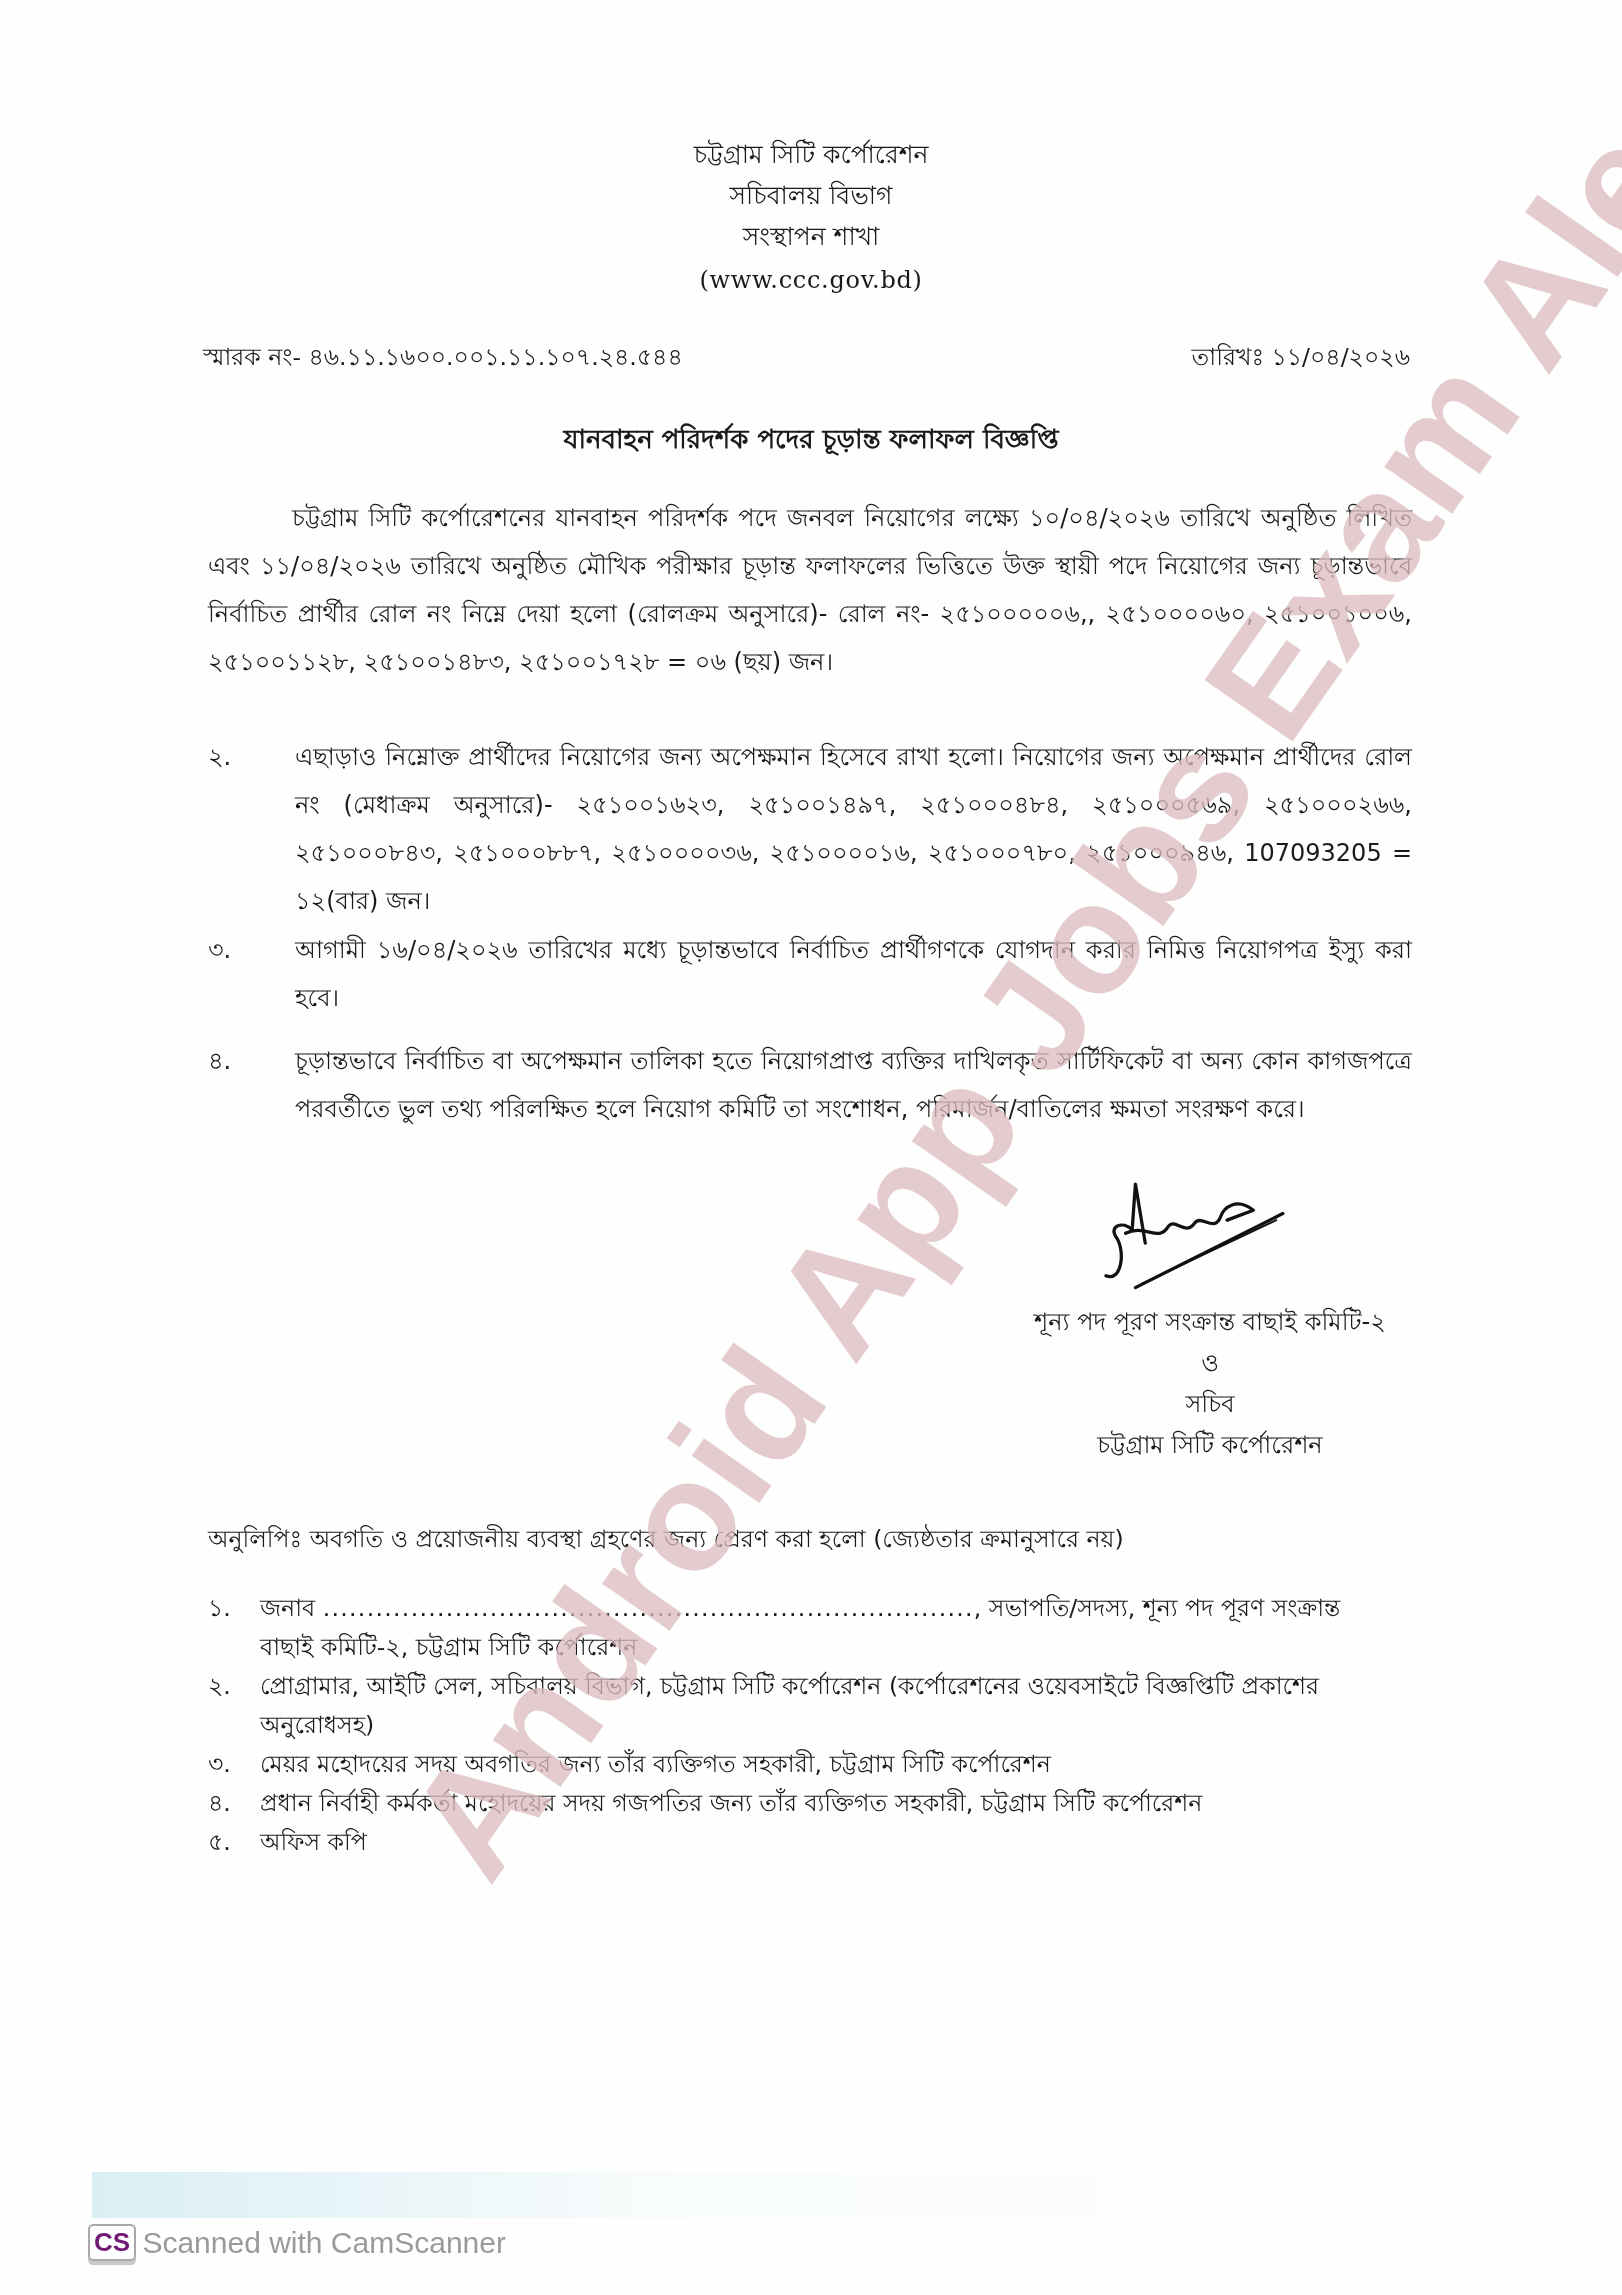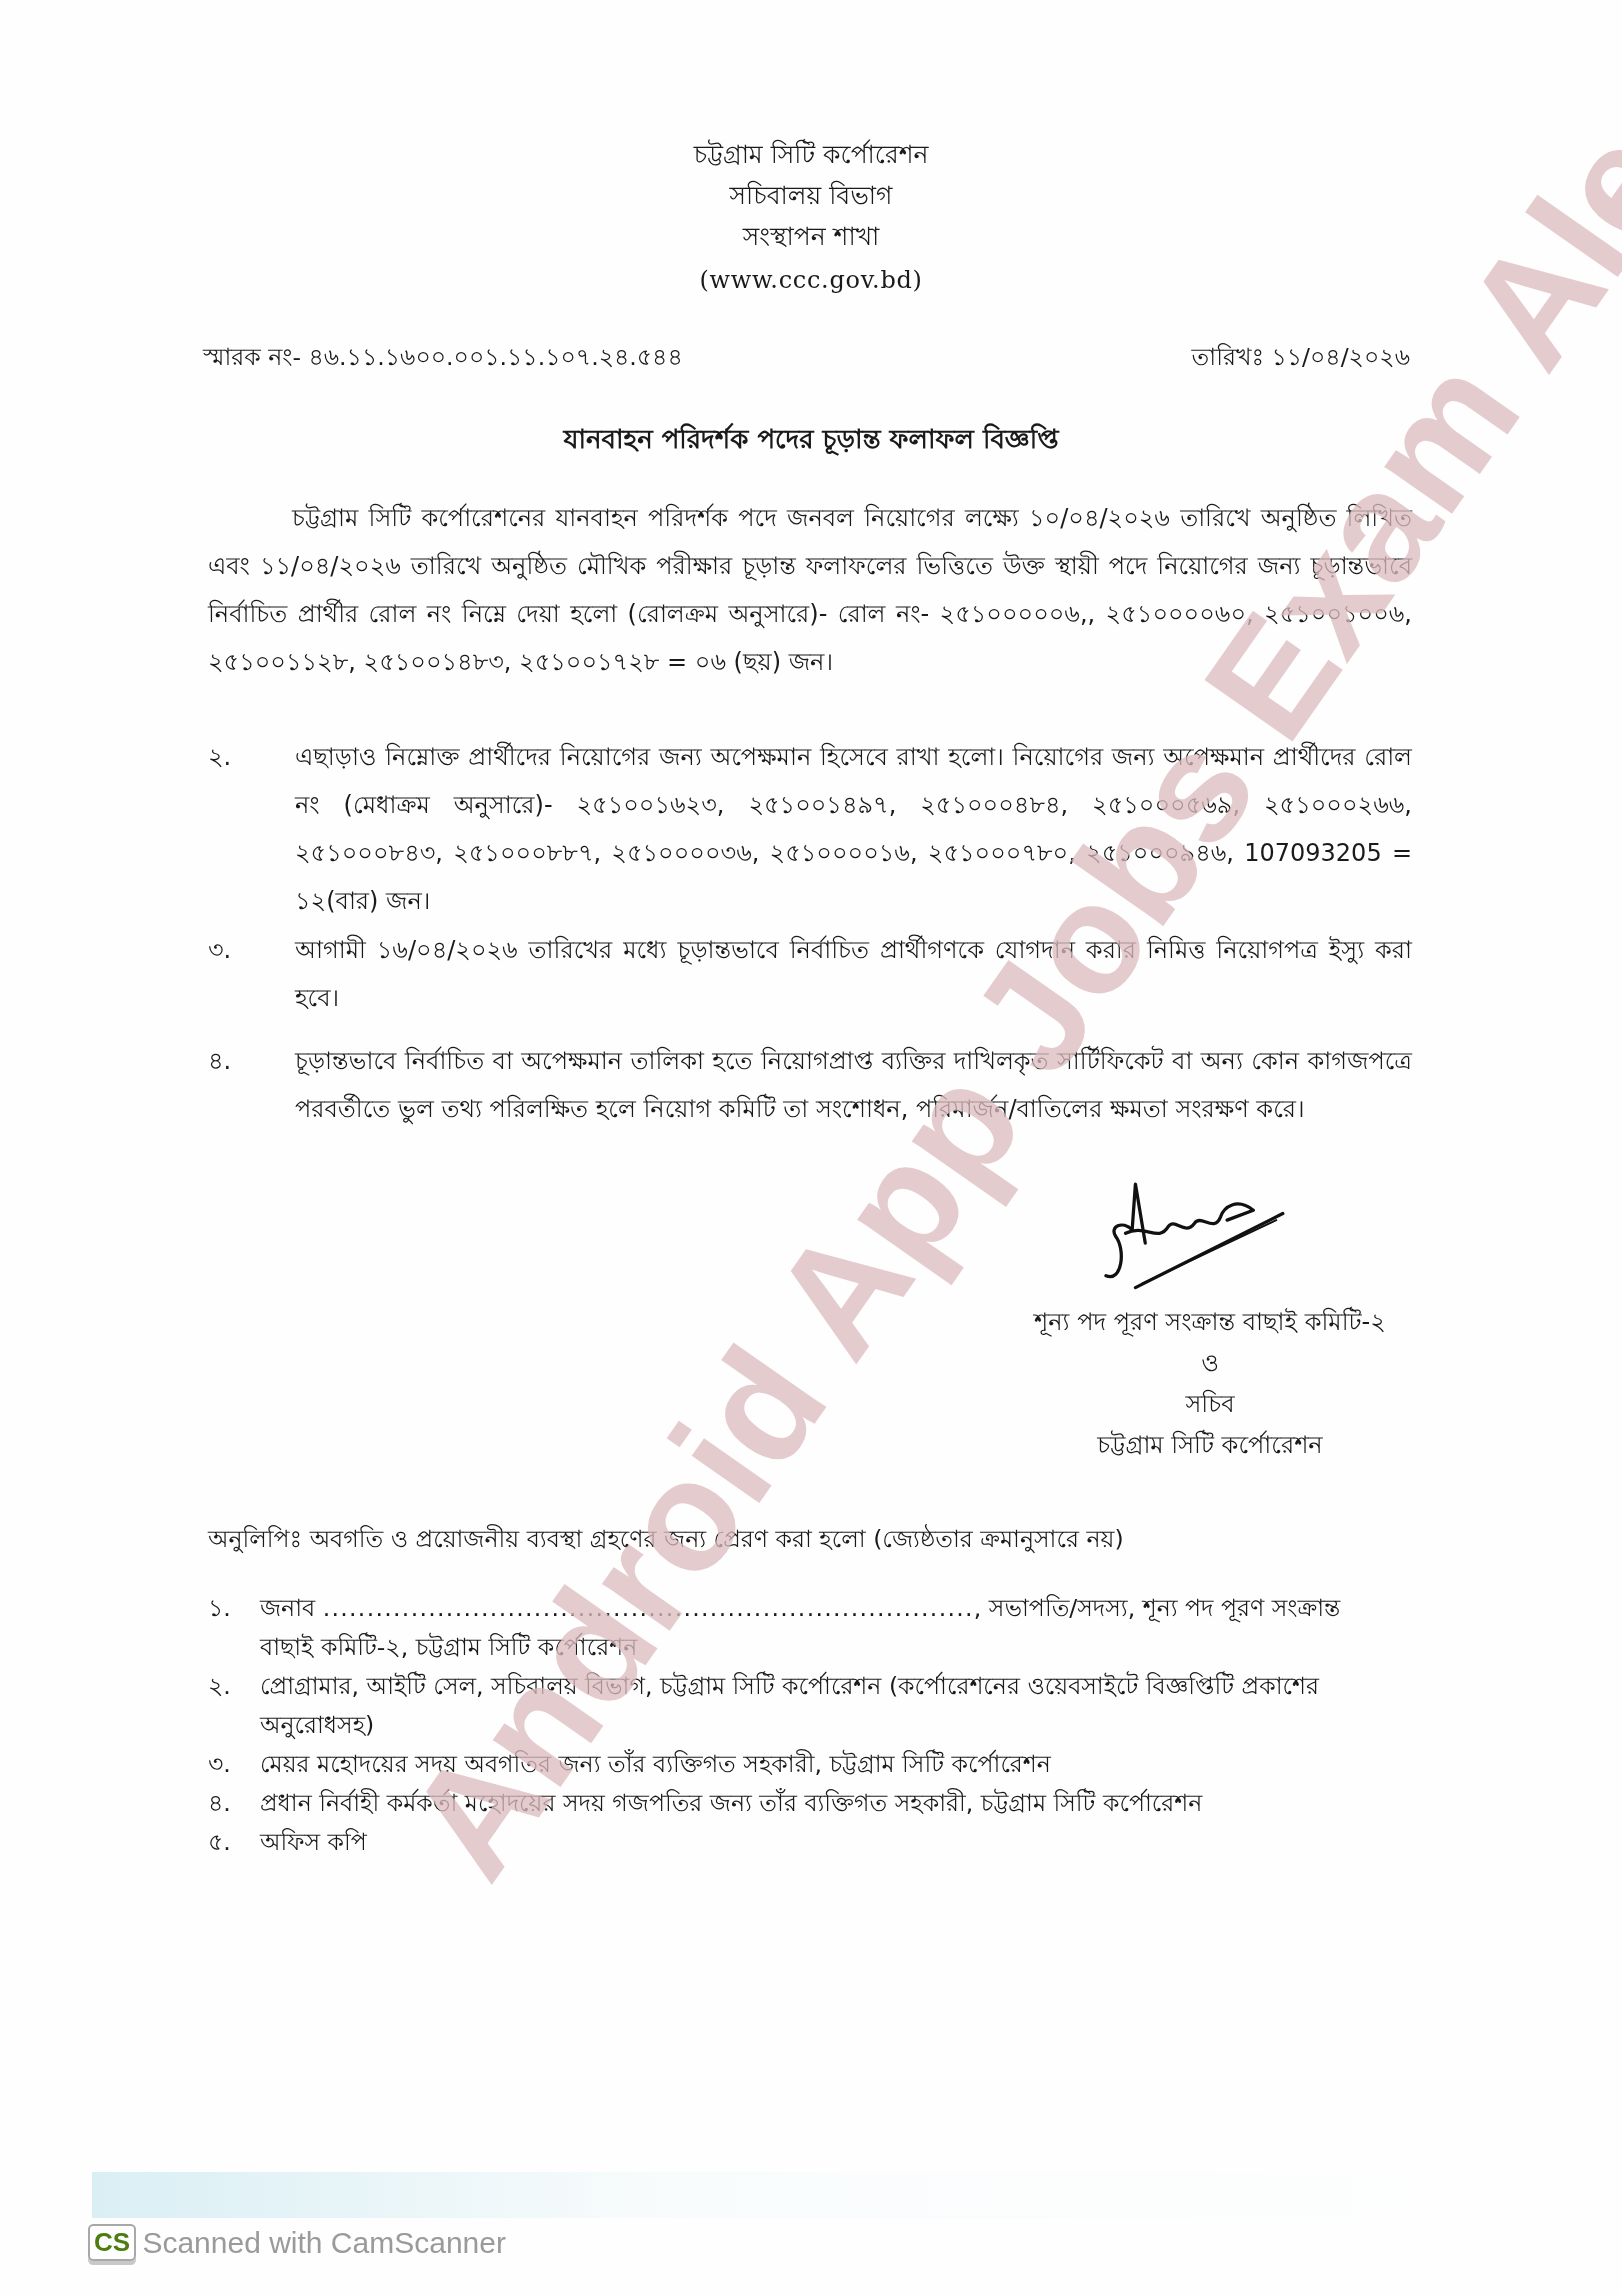--- a/index.html
+++ b/index.html
@@ -58,21 +58,21 @@
     font-size:156px; color:#dcbcbf; opacity:0.75;
     transform:rotate(-55deg); transform-origin:center center;
     white-space:nowrap; text-align:center; pointer-events:none;
   }
   .scanner {
     position:absolute; left:88px; top:2224px; display:flex; align-items:center;
     font-family:"Liberation Sans", sans-serif; color:#9a9a9a; font-size:30px;
   }
   .scanner .cs {
     border:2.6px solid #a8a8a8; border-radius:5.2px; padding:0 3.9px; margin-right:6.5px;
-    font-weight:bold; font-size:26px; line-height:33px; color:#4d7c0f;
+    font-weight:bold; font-size:26px; line-height:33px; color:#701a75;
     box-shadow:0 3.9px 0 #c8c8c8;
   }
   .scan-edge {
     position:absolute; left:92px; top:2172px; width:1439px; height:46px;
     background:linear-gradient(90deg, rgba(150,210,225,0.35), rgba(220,240,245,0.15) 40%, rgba(255,255,255,0));
   }
 </style>
 </head>
 <body>
 

